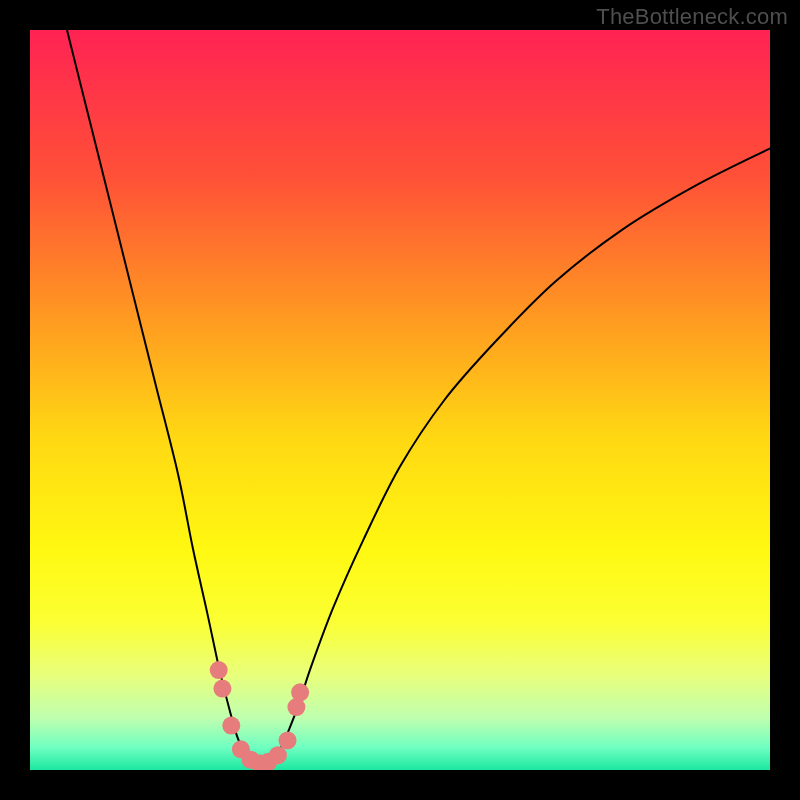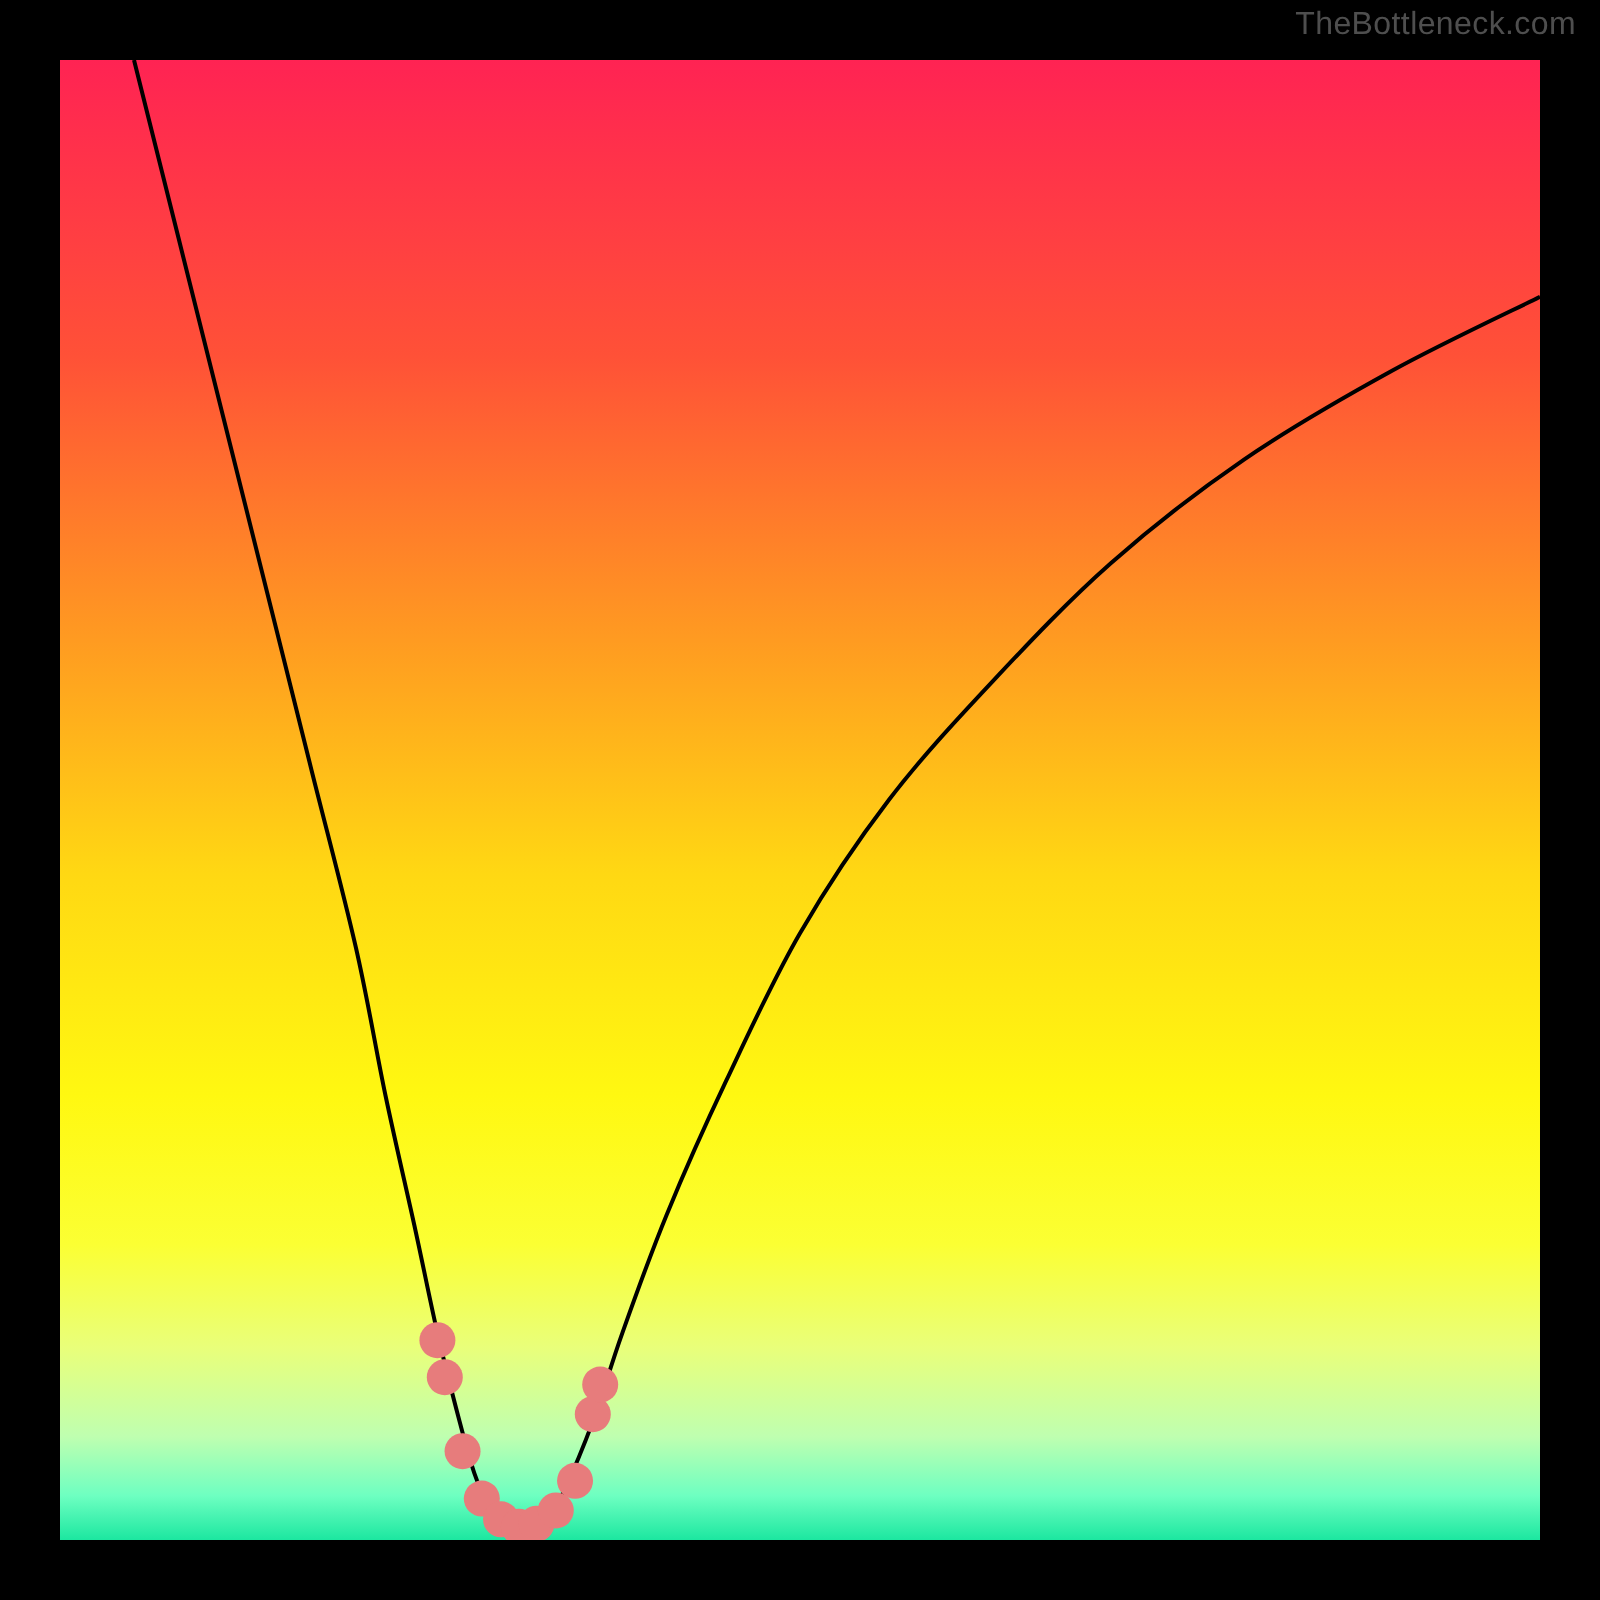--- a/index.html
+++ b/index.html
@@ -15,21 +15,21 @@
     position: relative;
     width: 800px;
     height: 800px;
     background: #000;
   }
   .watermark {
     position: absolute;
     top: 4px;
     right: 12px;
     color: #4e4e4e;
-    font-size: 16px;
+    font-size: 22px;
     font-weight: 500;
     letter-spacing: 0.2px;
     z-index: 10;
   }
   .plot-area {
     position: absolute;
     left: 30px;
     top: 30px;
     width: 740px;
     height: 740px;

